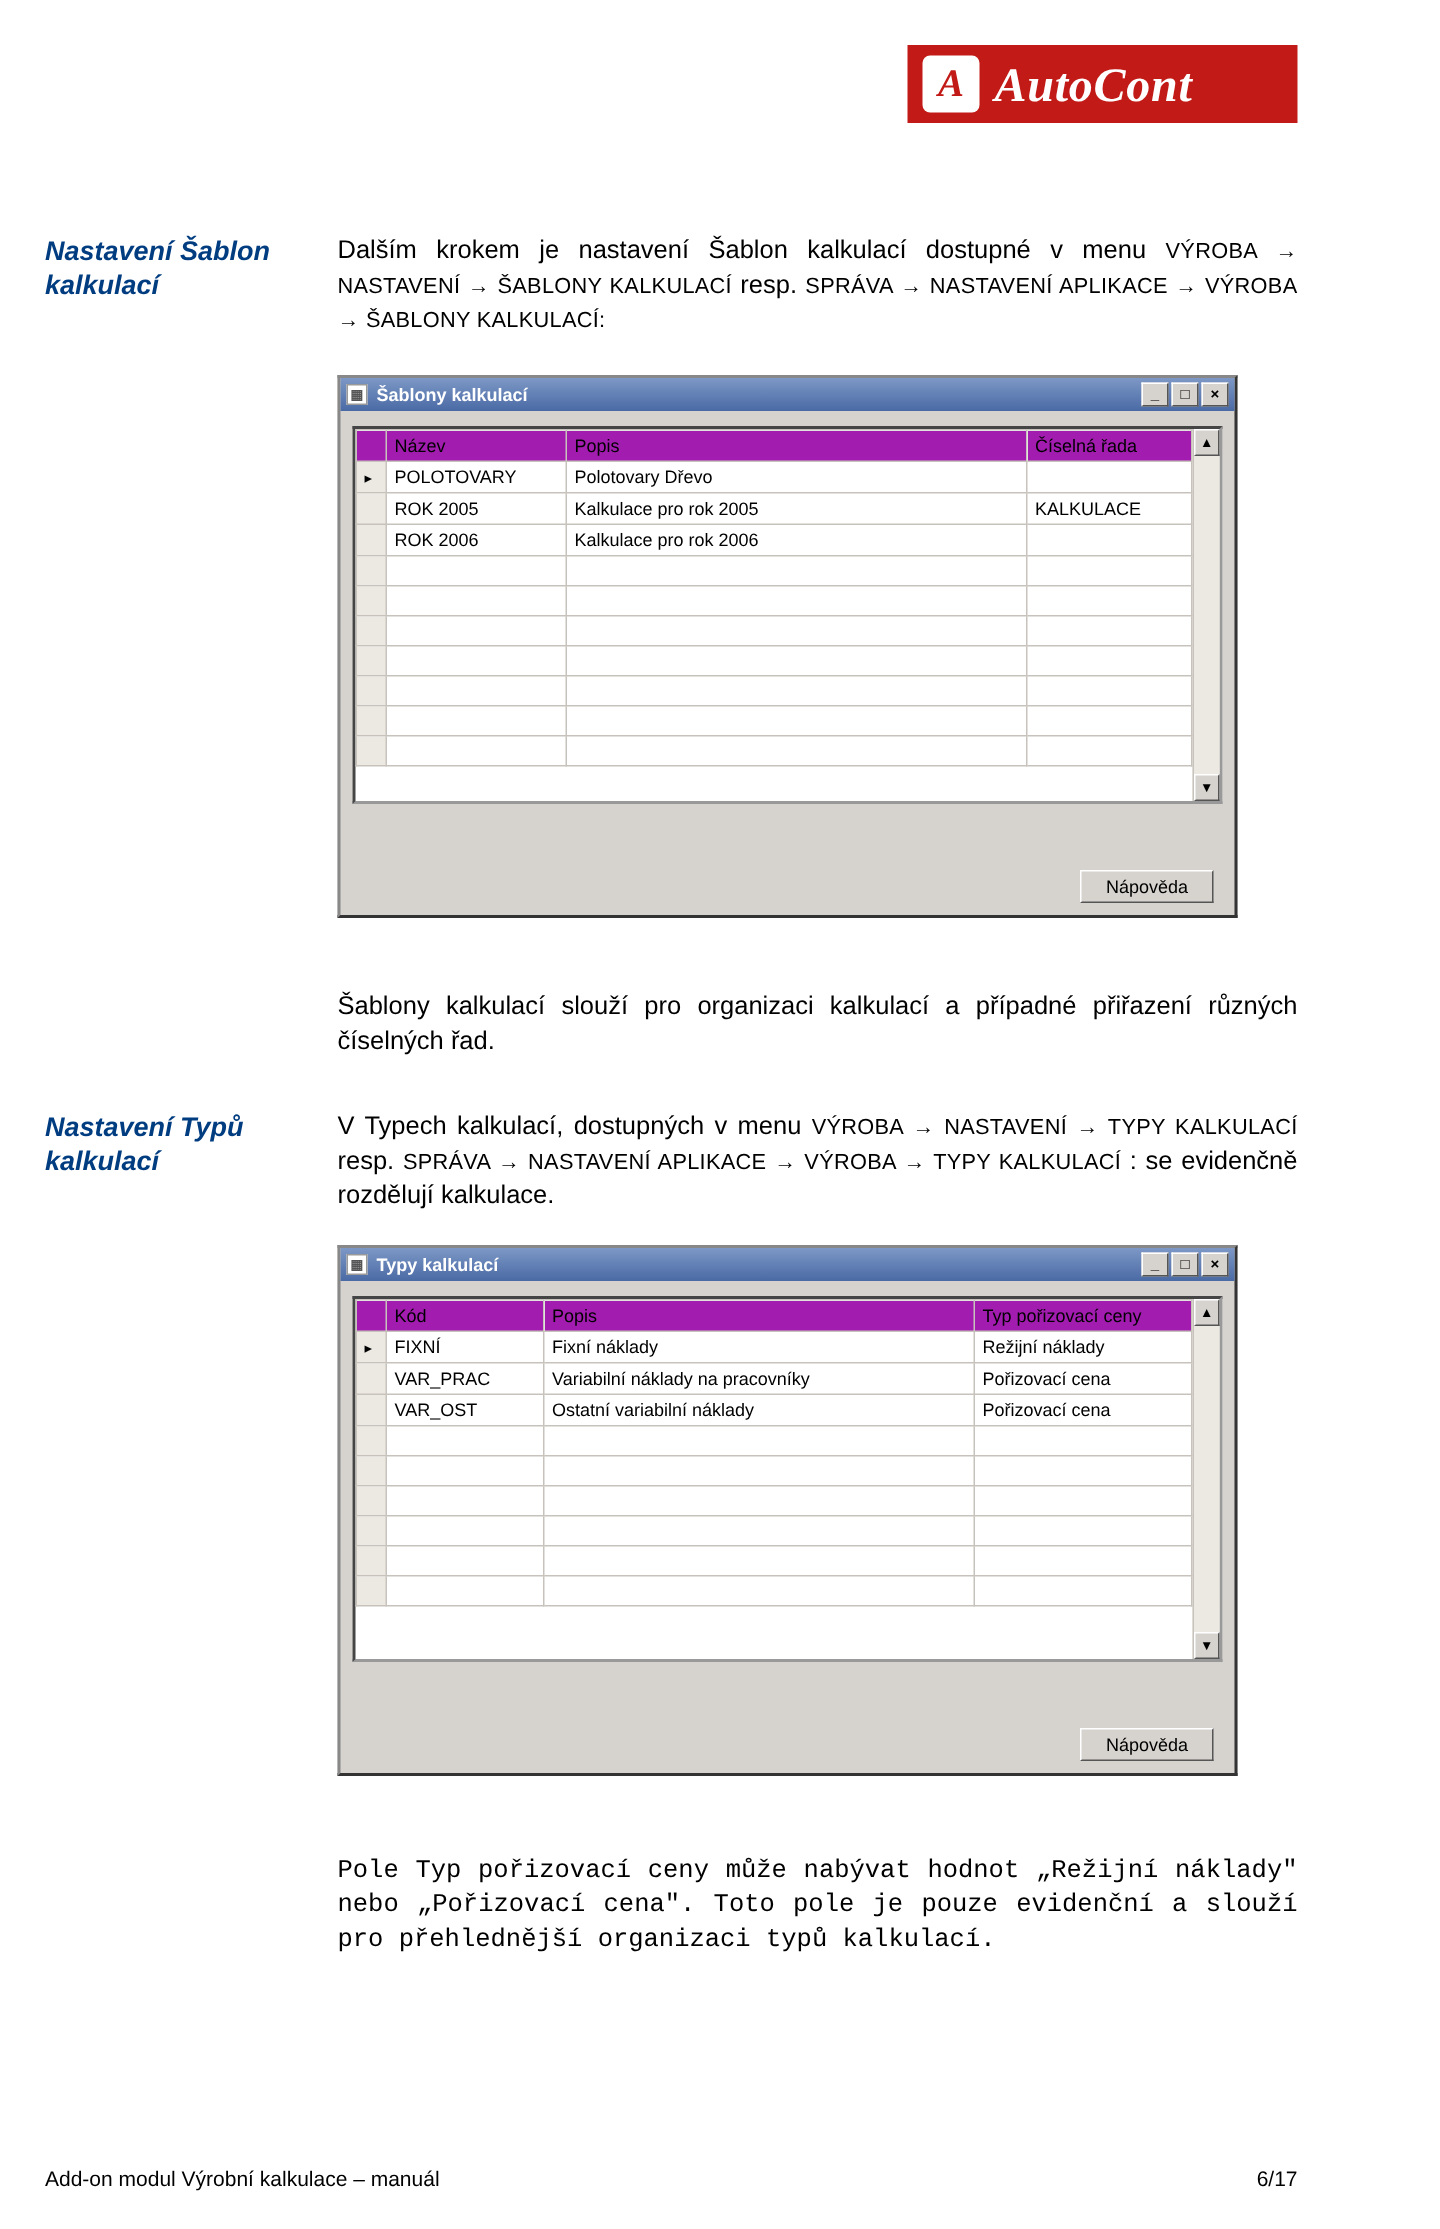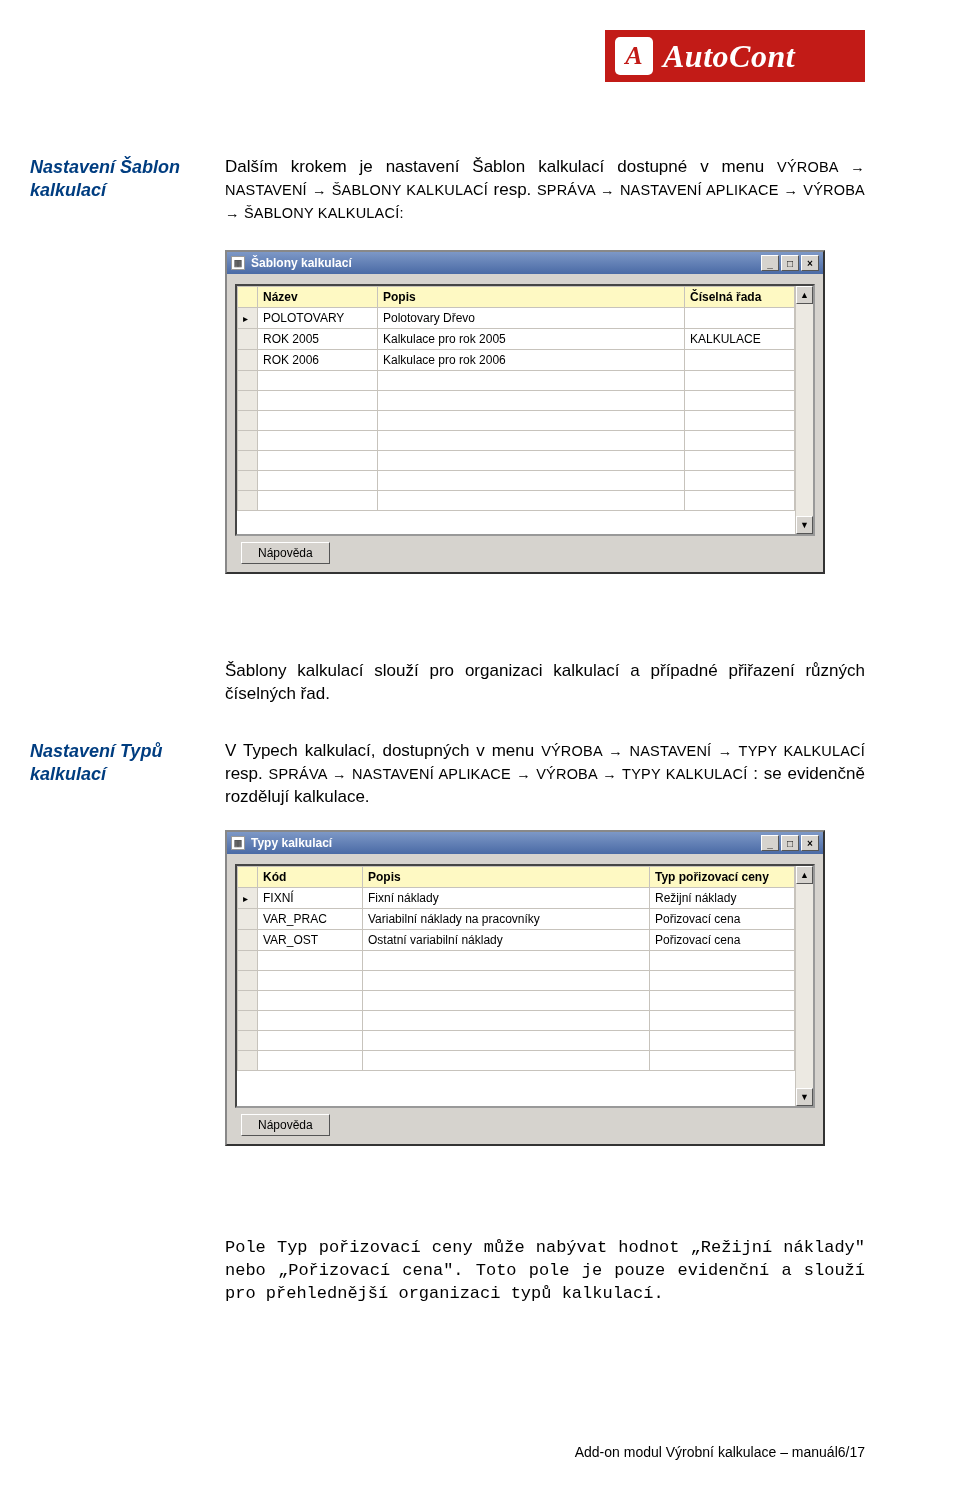--- a/index.html
+++ b/index.html
@@ -58,34 +58,34 @@
   
   .win { position:absolute; left:225px; width:600px; background:#d6d3ce; border:2px solid #888; border-right-color:#333; border-bottom-color:#333; font-family: Tahoma, Arial, sans-serif; font-size:12px; color:#000; }
   .win-title { height:22px; background: linear-gradient(#7d98c6,#4a6aa5); display:flex; align-items:center; padding:0 4px; color:#fff; font-weight:bold; }
   .win-title .ticon { width:14px; height:14px; background:#fff; border:1px solid #999; margin-right:6px; display:flex; align-items:center; justify-content:center; font-size:9px; color:#555;}
   .win-ctrl { margin-left:auto; display:flex; gap:2px; }
   .win-btn { width:18px; height:16px; background:#d6d3ce; border:1px solid #fff; border-right-color:#555; border-bottom-color:#555; font-size:10px; display:flex; align-items:center; justify-content:center; font-family: Arial; font-weight:bold; color:#000; }
   .win-body { padding:10px 8px 6px 8px; }
   .grid-wrap { background:#fff; border:2px inset #999; position:relative; }
   table.grid { border-collapse: collapse; width:100%; table-layout: fixed; }
   table.grid th, table.grid td { border:1px solid #c7c3bc; font-size:12px; padding:3px 5px; height:20px; text-align:left; vertical-align:middle; overflow:hidden; white-space:nowrap; }
-  table.grid th { background:#fef9c3; font-weight:bold; }
+  table.grid th { background:#a21caf; font-weight:normal; }
   .rowhead { width:18px; background:#ece9e2; text-align:center; padding:0; }
   .rowhead.sel::before { content:"▸"; font-size:10px; color:#000; }
   .vscroll { position:absolute; right:0; top:0; bottom:0; width:18px; background:#ece9e2; border-left:1px solid #c7c3bc; }
   .vscroll .arrow { height:18px; background:#d6d3ce; border:1px solid #fff; border-right-color:#555; border-bottom-color:#555; display:flex; align-items:center; justify-content:center; font-size:9px; }
   .vscroll .arrow.dn { position:absolute; bottom:0; left:0; right:0; }
-  .win-footer { display:flex; padding:6px 6px 2px; }
+  .win-footer { display:flex; justify-content:flex-end; padding:6px 6px 2px;margin-top:38px; }
   .btn3d { background:#d6d3ce; border:1px solid #fff; border-right-color:#555; border-bottom-color:#555; padding:3px 16px; font-size:12px; font-family:Tahoma,Arial,sans-serif; }
 
   .win1 { top:250px; }
   .win2 { top:830px; }
 
   
-  .pagefooter { position:absolute; bottom:26px; left:30px; right:95px; display:flex; justify-content:flex-end; font-size:14px; color:#000; }
+  .pagefooter { position:absolute; bottom:26px; left:30px; right:95px; display:flex; justify-content:space-between; font-size:14px; color:#000; }
 </style>
 </head>
 <body>
 
 <div class="page">
 
   <div class="logo">
     <div class="logo-mark">A</div>
     <div class="logo-text">AutoCont</div>
   </div>

